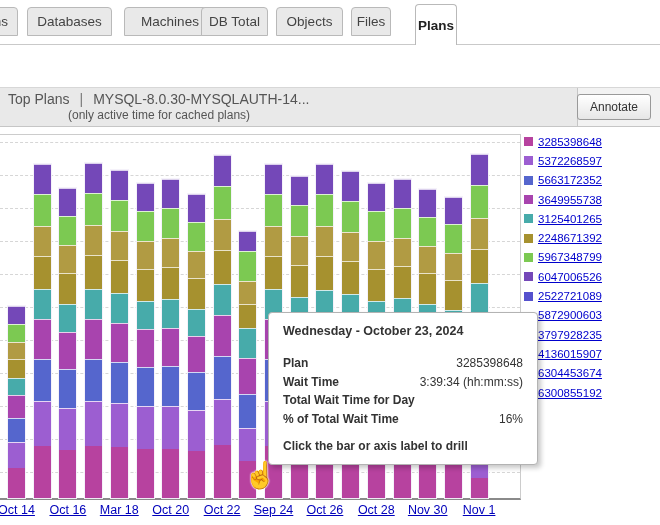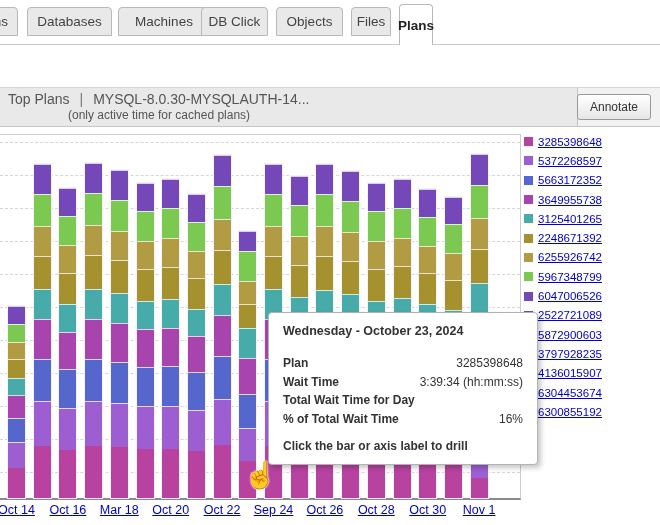--- a/index.html
+++ b/index.html
@@ -66,25 +66,25 @@
           text-shadow:0 0 2px #fff, 0 0 2px #fff;line-height:1;}
 </style>
 </head>
 <body>
 
 <div id="screen">
 
   <div id="tab-bar">
       <div class="tab cut" style="left: -26px; width: 44px;">ms</div>
       <div class="tab" style="left: 27px; width: 85px;">Databases</div>
-      <div class="tab" style="left: 118px; width: 92px;">Machines</div>
-      <div class="tab" style="left: 201px; width: 67px;">DB Click</div>
+      <div class="tab" style="left: 124px; width: 92px;">Machines</div>
+      <div class="tab" style="left: 201px; width: 67px;">DB Total</div>
       <div class="tab" style="left: 276px; width: 67px;">Objects</div>
       <div class="tab" style="left: 351px; width: 40px;">Files</div>
-      <div class="tab active" style="left: 399px; width: 34px;">Plans</div>
+      <div class="tab active" style="left: 415px; width: 42px;">Plans</div>
     </div>
   <div id="tab-rule"></div>
 
   <div id="header-bar">
     <div id="header-left">
       <div id="title-row"><span>Top Plans</span><span class="sep">|</span><span>MYSQL-8.0.30-MYSQLAUTH-14...</span></div>
       <div id="subtitle">(only active time for cached plans)</div>
     </div>
     <div id="header-right">
       <button id="annotate-btn">Annotate</button>
@@ -316,21 +316,21 @@
 
   <div id="x-axis">
       <span class="x-label" style="left: 16.5px;">Oct 14</span>
       <span class="x-label" style="left: 67.9px;">Oct 16</span>
       <span class="x-label" style="left: 119.3px;">Mar 18</span>
       <span class="x-label" style="left: 170.7px;">Oct 20</span>
       <span class="x-label" style="left: 222.1px;">Oct 22</span>
       <span class="x-label" style="left: 273.5px;">Sep 24</span>
       <span class="x-label" style="left: 324.9px;">Oct 26</span>
       <span class="x-label" style="left: 376.3px;">Oct 28</span>
-      <span class="x-label" style="left: 427.7px;">Oct 30</span>
+      <span class="x-label" style="left: 427.7px;">Nov 30</span>
       <span class="x-label" style="left: 479.1px;">Nov 1</span>
     </div>
 
   <div id="legend">
       <div class="legend-item">
         <span class="legend-swatch" style="background: rgb(183, 66, 159);"></span>
         <span class="legend-link">3285398648</span>
       </div>
       <div class="legend-item">
         <span class="legend-swatch" style="background: rgb(156, 94, 209);"></span>
@@ -344,24 +344,20 @@
         <span class="legend-swatch" style="background: rgb(168, 68, 174);"></span>
         <span class="legend-link">3649955738</span>
       </div>
       <div class="legend-item">
         <span class="legend-swatch" style="background: rgb(71, 171, 170);"></span>
         <span class="legend-link">3125401265</span>
       </div>
       <div class="legend-item">
         <span class="legend-swatch" style="background: rgb(166, 145, 47);"></span>
         <span class="legend-link">2248671392</span>
-      </div>
-      <div class="legend-item">
-        <span class="legend-swatch" style="background: rgb(177, 155, 67);"></span>
-        <span class="legend-link">6255926742</span>
       </div>
       <div class="legend-item">
         <span class="legend-swatch" style="background: rgb(124, 201, 82);"></span>
         <span class="legend-link">5967348799</span>
       </div>
       <div class="legend-item">
         <span class="legend-swatch" style="background: rgb(116, 72, 184);"></span>
         <span class="legend-link">6047006526</span>
       </div>
       <div class="legend-item">

